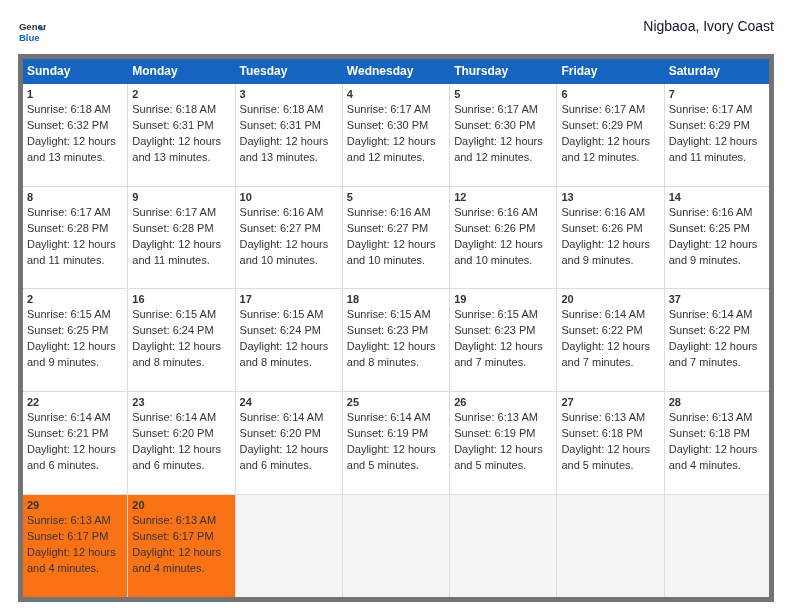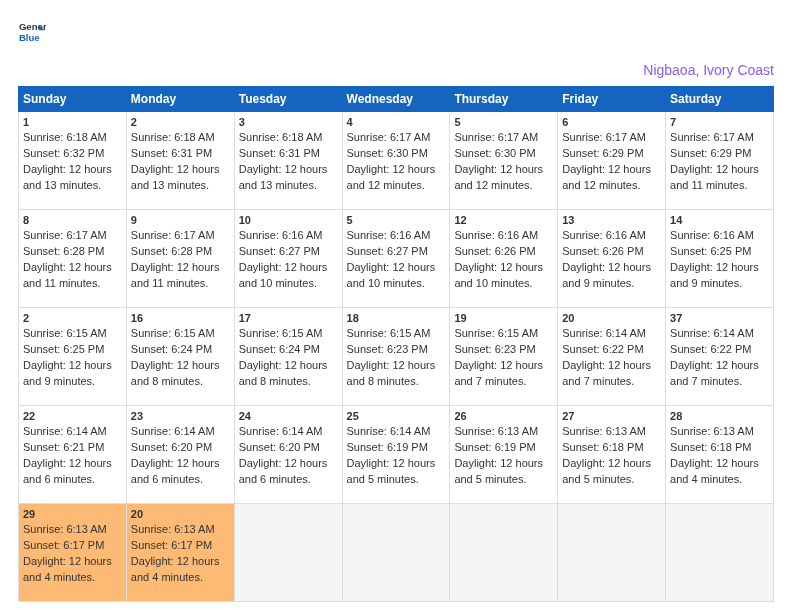--- a/index.html
+++ b/index.html
@@ -35,26 +35,25 @@
     .title-block {
       text-align: right;
     }
     .month-title {
       font-size: 30px;
       font-weight: bold;
       color: #333;
     }
     .location {
       font-size: 14px;
-      color: #8b5cf6;
-      margin-top: 44px;
+      color: #0f172a;
     }
     .calendar {
       flex: 1;
-      border: 1px solid #737373;
+      border: 5px solid #737373;
       border-collapse: collapse;
       width: 100%;
       table-layout: fixed;
     }
     .calendar th {
       background: #1565c0;
       color: #fff;
       font-size: 12px;
       font-weight: bold;
       padding: 5px 4px;
@@ -64,21 +63,21 @@
     .calendar td {
       vertical-align: top;
       padding: 4px 4px;
       border: 1px solid #ddd;
       font-size: 9.5px;
       color: #333;
       background: #fff;
       height: 82px;
     }
     .calendar tr:last-child td {
-      background: #fdba74;
+      background: #f97316;
     }
     .day-num {
       font-size: 11px;
       font-weight: bold;
       display: block;
       margin-bottom: 2px;
     }
     .day-info {
       line-height: 1.45;
       font-size: 11px;

